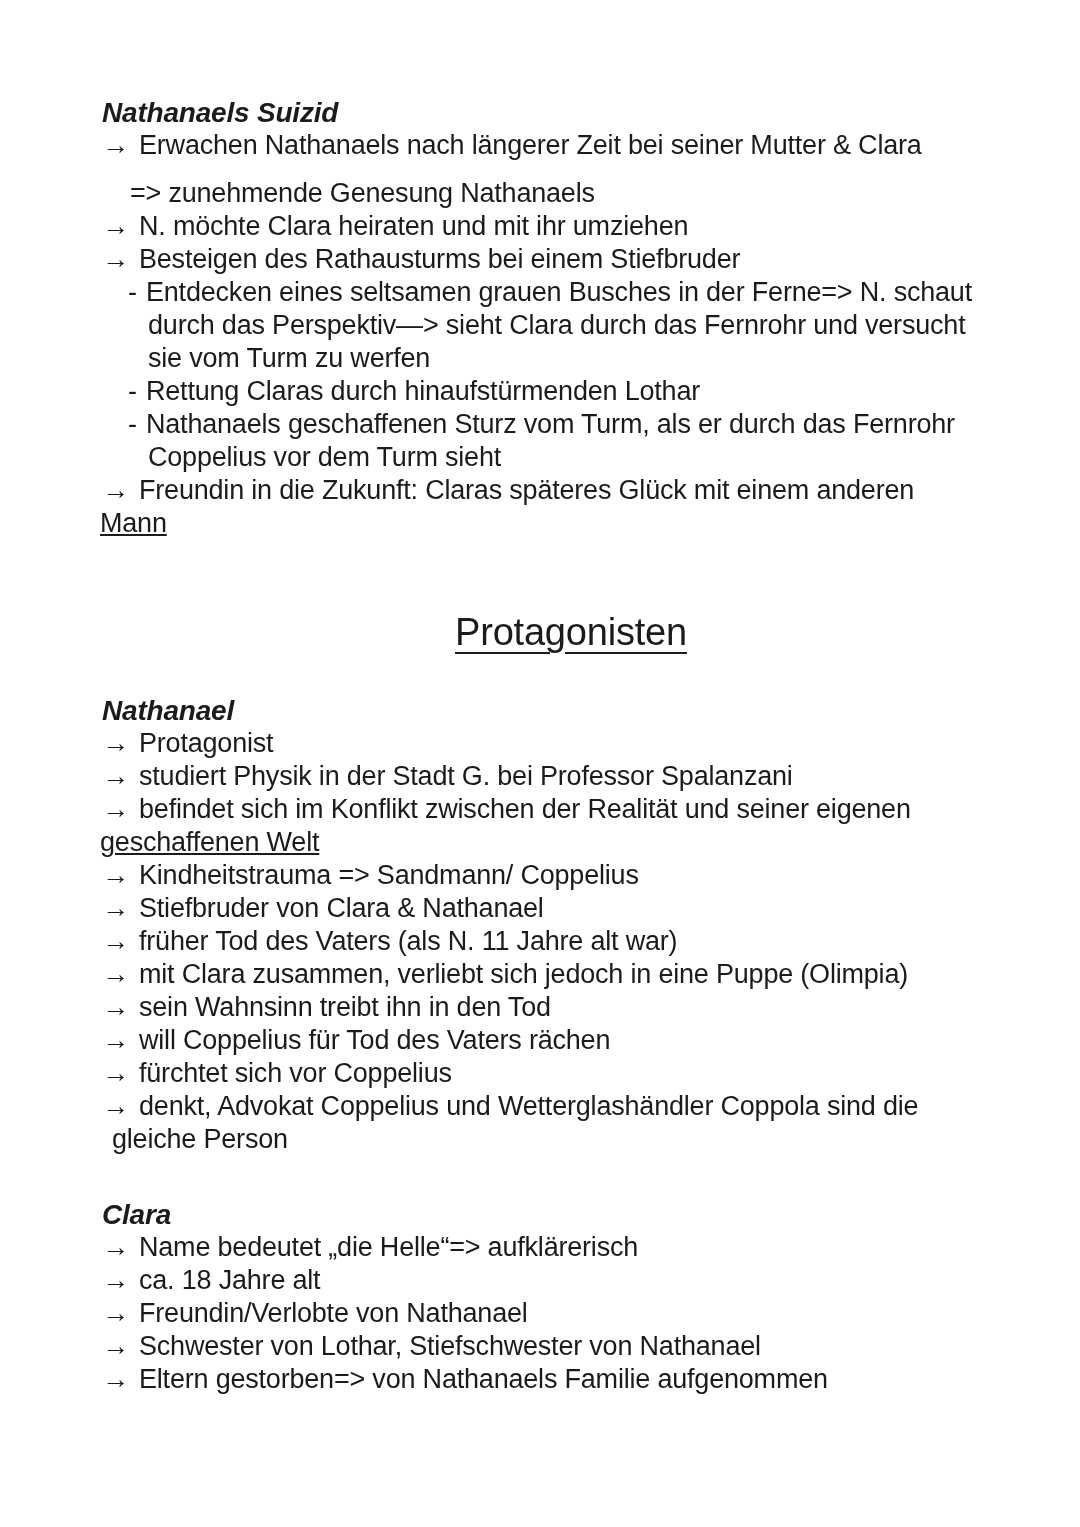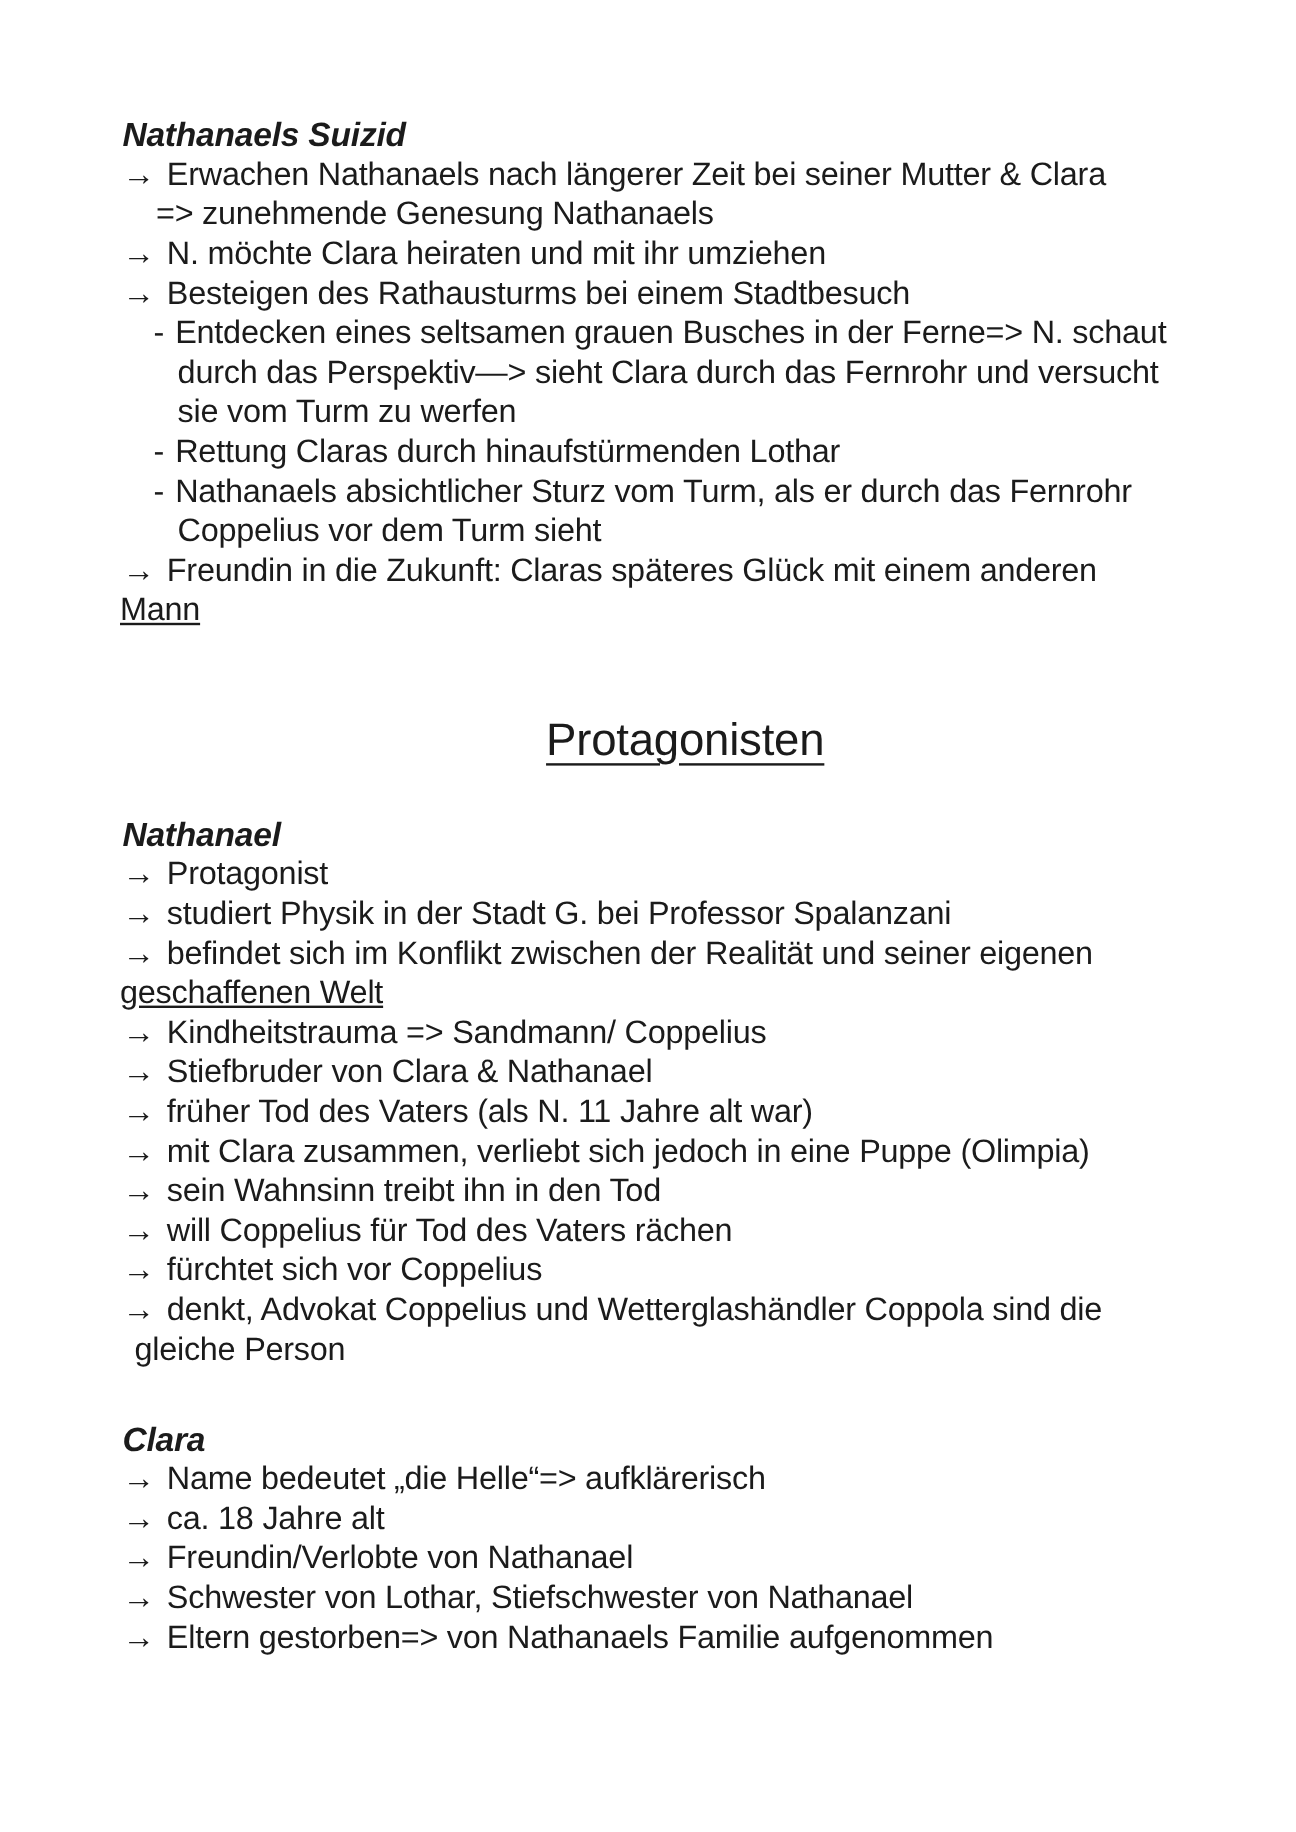--- a/index.html
+++ b/index.html
@@ -30,21 +30,21 @@
     font-style: italic;
     letter-spacing: -0.2px;
   }
   .line { white-space: nowrap; }
   .mk {
     display: inline-block;
     width: 37px;
     font-weight: 400;
   }
   .mk.dash-mk { width: 18px; }
-  .l-cont     { margin-left: 28px; }
+  .l-cont     { margin-left: 28px; margin-top: 15px; }
   .l-dash     { margin-left: 26px; }
   .l-dashcont { margin-left: 46px; }
   .l-flush    { margin-left: -2px; text-decoration: underline; }
   .l-flushsm  { margin-left: 10px; }
   .center-heading {
     margin-top: 72px;
     text-align: center;
     font-size: 38px;
     line-height: 40px;
   }
@@ -61,26 +61,26 @@
 
 <div class="page">
   <div class="content">
 
     <section class="section-suizid">
       <h2 class="sec-heading">Nathanaels Suizid</h2>
 
       <div class="line"><span class="mk">→</span><span class="txt">Erwachen Nathanaels nach längerer Zeit bei seiner Mutter &amp; Clara</span></div>
       <div class="line l-cont"><span class="txt">=&gt; zunehmende Genesung Nathanaels</span></div>
       <div class="line"><span class="mk">→</span><span class="txt">N. möchte Clara heiraten und mit ihr umziehen</span></div>
-      <div class="line"><span class="mk">→</span><span class="txt">Besteigen des Rathausturms bei einem Stadtbesuch</span></div>
+      <div class="line"><span class="mk">→</span><span class="txt">Besteigen des Rathausturms bei einem Stiefbruder</span></div>
       <div class="line l-dash"><span class="mk dash-mk">-</span><span class="txt">Entdecken eines seltsamen grauen Busches in der Ferne=&gt; N. schaut</span></div>
       <div class="line l-dashcont"><span class="txt">durch das Perspektiv—&gt; sieht Clara durch das Fernrohr und versucht</span></div>
       <div class="line l-dashcont"><span class="txt">sie vom Turm zu werfen</span></div>
       <div class="line l-dash"><span class="mk dash-mk">-</span><span class="txt">Rettung Claras durch hinaufstürmenden Lothar</span></div>
-      <div class="line l-dash"><span class="mk dash-mk">-</span><span class="txt">Nathanaels absichtlicher Sturz vom Turm, als er durch das Fernrohr</span></div>
+      <div class="line l-dash"><span class="mk dash-mk">-</span><span class="txt">Nathanaels geschaffenen Sturz vom Turm, als er durch das Fernrohr</span></div>
       <div class="line l-dashcont"><span class="txt">Coppelius vor dem Turm sieht</span></div>
       <div class="line"><span class="mk">→</span><span class="txt">Freundin in die Zukunft: Claras späteres Glück mit einem anderen</span></div>
       <div class="line l-flush"><span class="txt">Mann</span></div>
     </section>
 
     <div class="center-heading">
       <span class="ch-text">Protagonisten</span>
     </div>
 
     <section class="section-nathanael">

